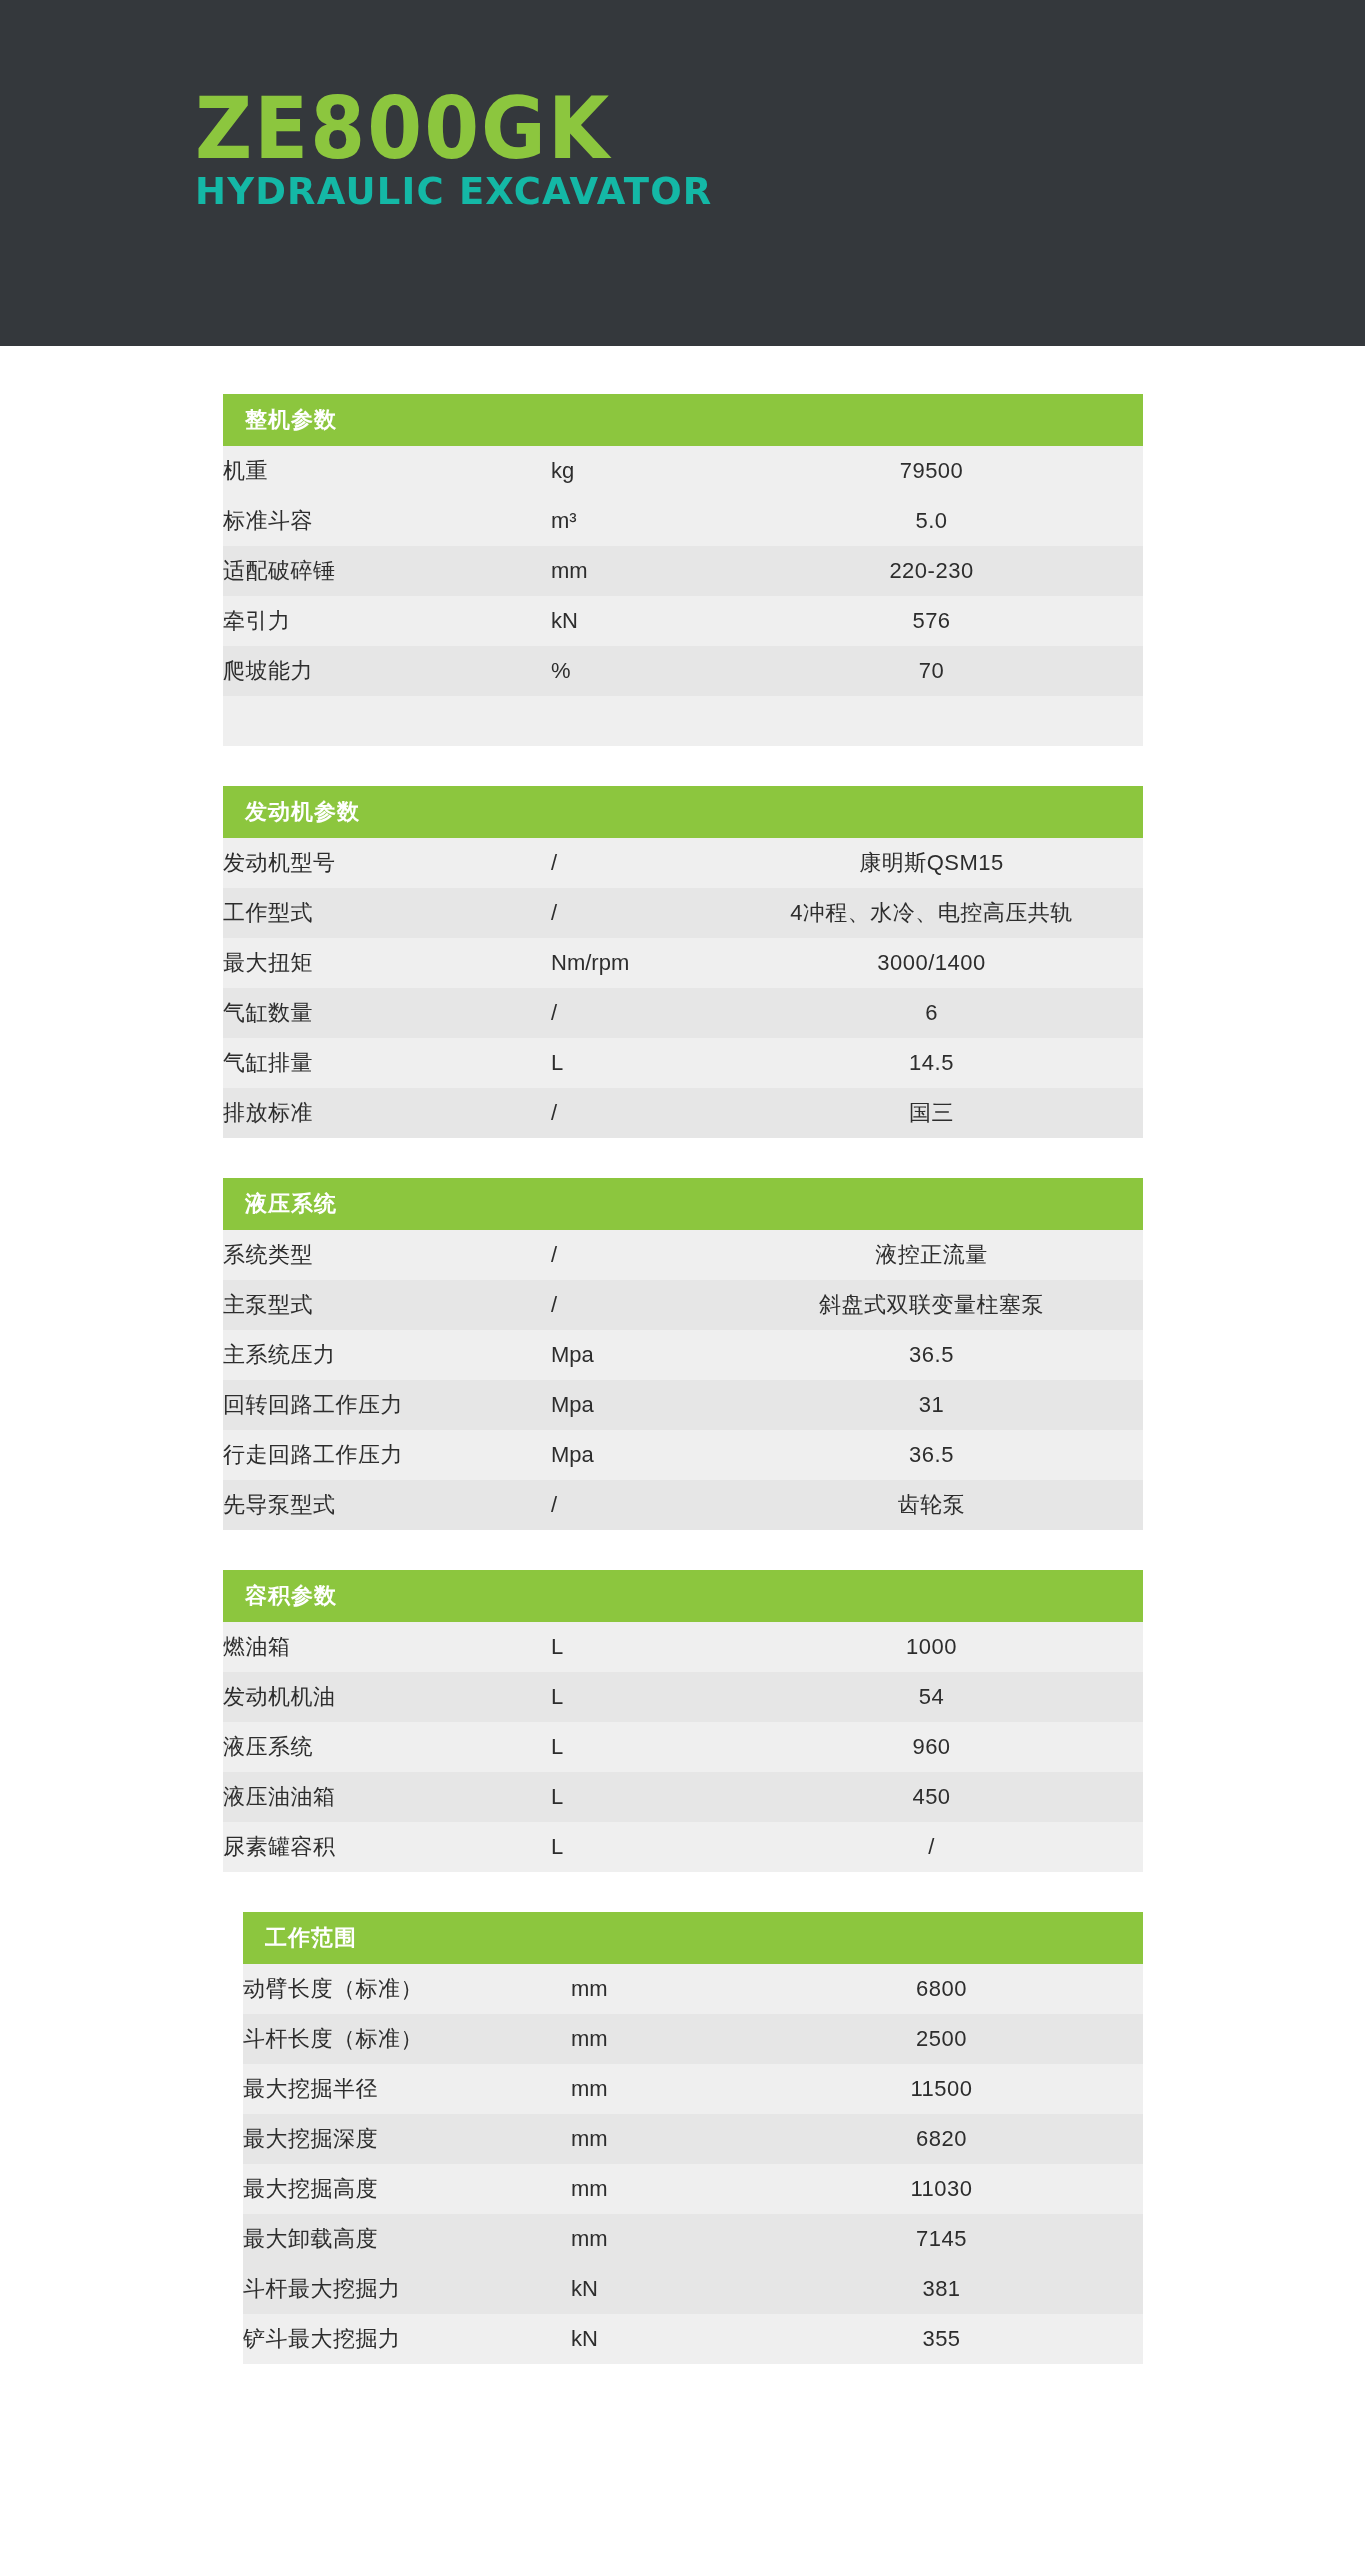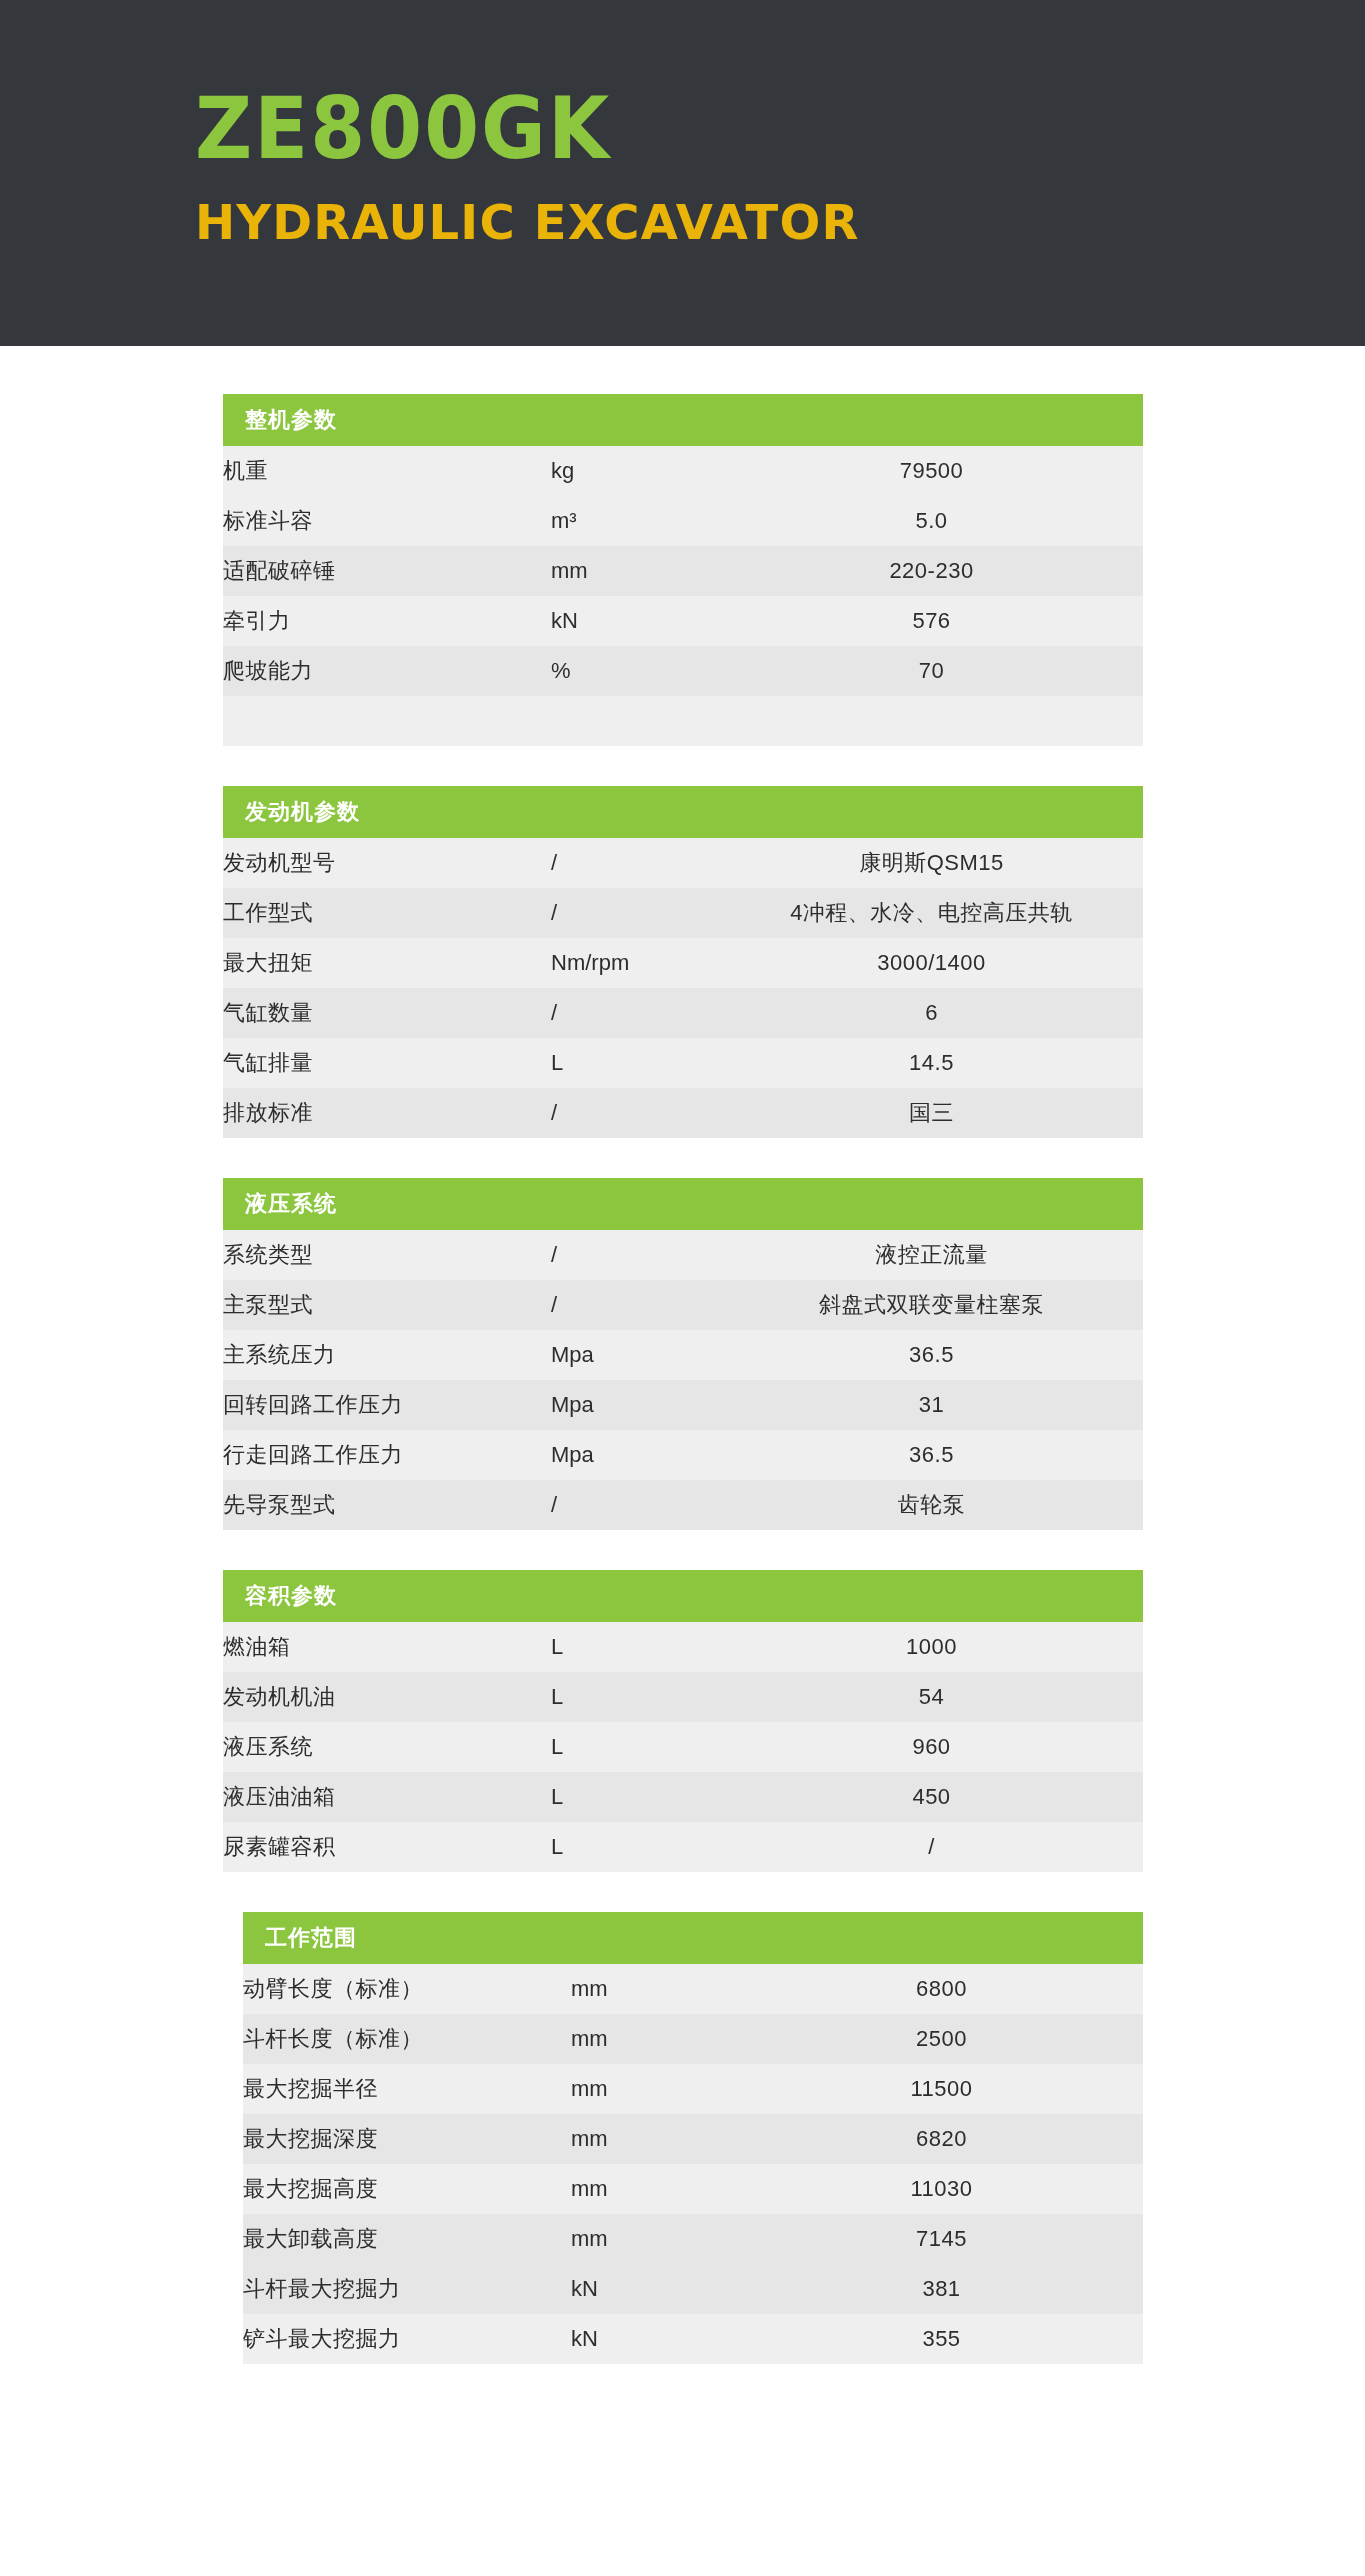--- a/index.html
+++ b/index.html
@@ -35,25 +35,25 @@
     font-size: 86px;
     font-weight: bold;
     letter-spacing: 2px;
     line-height: 0.95;
     font-family: "DejaVu Sans", sans-serif;
     font-stretch: condensed;
     transform: scaleX(1.02);
     transform-origin: left center;
   }
   .model-sub {
-    color: #eab308;
-    font-size: 48px;
+    color: #14b8a6;
+    font-size: 37px;
     font-weight: bold;
     letter-spacing: 1.2px;
-    margin-top: 24px;
+    margin-top: 0;
     font-family: "DejaVu Sans", sans-serif;
   }
   
   .content {
     padding: 48px 223px 80px 223px;
   }
   .section {
     margin-bottom: 40px;
   }
   .section:last-child {

